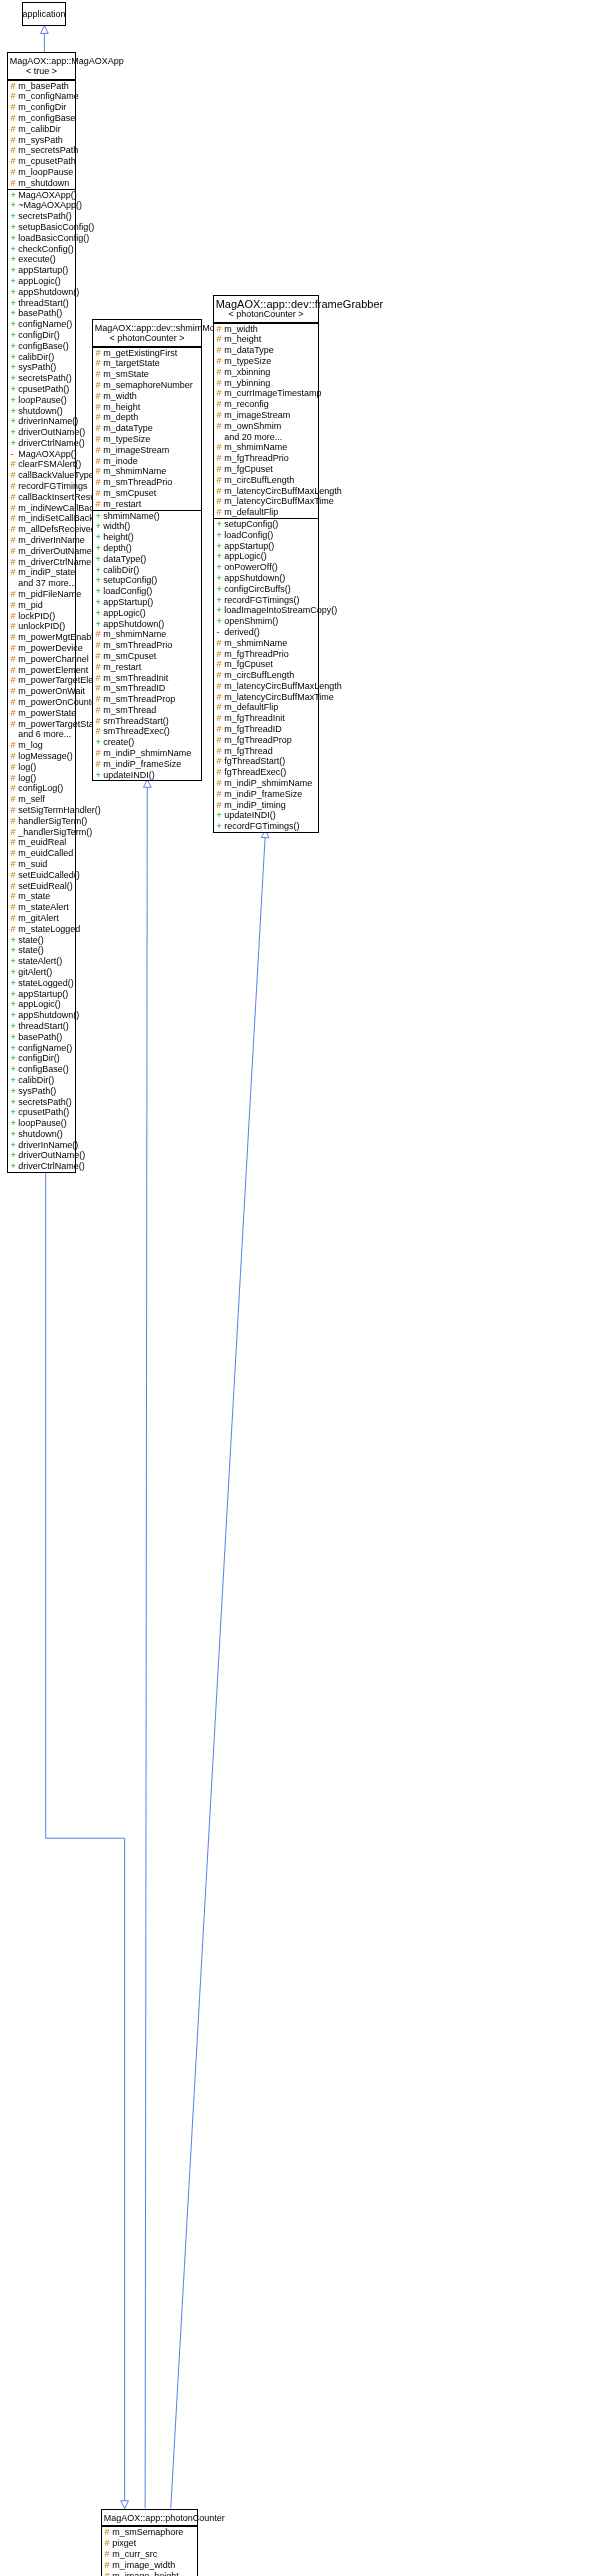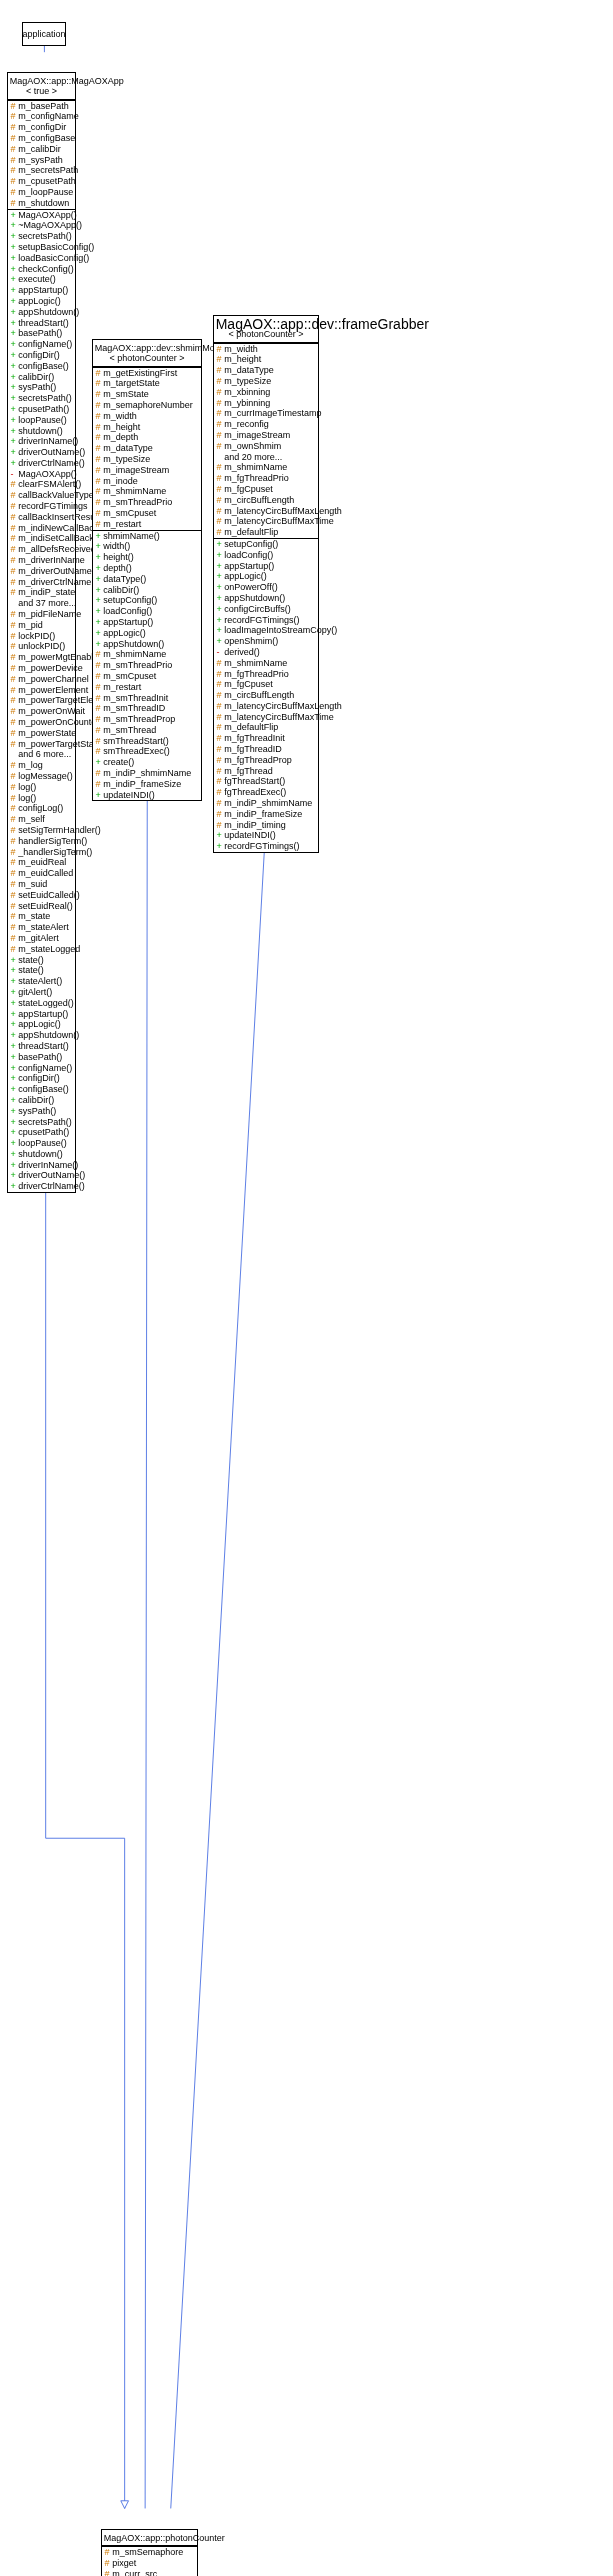--- a/index.html
+++ b/index.html
@@ -1,18 +1,18 @@
 <!DOCTYPE html>
 <html style="font-size:13.7px"><head>
 <meta charset="utf-8">
 <style>
   html,body{margin:0;padding:0;background:#ffffff;}
   body{font-family:"Liberation Sans", sans-serif;}
   #canvas{position:relative;width:613px;height:2576px;overflow:hidden;background:#fff;}
-  .box{position:absolute;border:0.9px solid #000;background:#ffffff;box-sizing:border-box;margin-top:20px;}
+  .box{position:absolute;border:0.9px solid #000;background:#ffffff;box-sizing:border-box;}
   .box .title{
      text-align:center;font-size:9px;line-height:10.2px;padding:2.6px 1.7px 2.6px 1.7px;
      border-bottom:0.9px solid #000;color:#000;
   }
   .box .title.noborder{border-bottom:none;}
   .sec{border-bottom:0.9px solid #000;}
   .sec:last-child{border-bottom:none;}
   .row{font-size:9px;line-height:10.8px;padding:0px 1.7px 0px 2.6px;white-space:nowrap;color:#000;}
   .row .sym{display:inline-block;width:7.7px;text-align:left;}
   .sym.pub{color:#0a0;}
@@ -201,21 +201,21 @@
         <div class="row"><span class="sym prot">#</span><span>smThreadExec()</span></div>
         <div class="row"><span class="sym pub">+</span><span>create()</span></div>
         <div class="row"><span class="sym prot">#</span><span>m_indiP_shmimName</span></div>
         <div class="row"><span class="sym prot">#</span><span>m_indiP_frameSize</span></div>
         <div class="row"><span class="sym pub">+</span><span>updateINDI()</span></div>
       </div>
   </div>
 
   <div class="box" id="n-framegrabber" style="left:213px;top:295px;width:106px;">
     <div class="sec">
-      <div class="title" style="border-bottom:none;padding-bottom:0;font-size:14px;">MagAOX::app::dev::frameGrabber</div>
+      <div class="title" style="border-bottom:none;padding-bottom:0;font-size:11px;">MagAOX::app::dev::frameGrabber</div>
       <div class="title" style="padding-top:0;">&lt; photonCounter &gt;</div>
     </div>
     <div class="sec" id="framegrabber-attrs">
         <div class="row"><span class="sym prot">#</span><span>m_width</span></div>
         <div class="row"><span class="sym prot">#</span><span>m_height</span></div>
         <div class="row"><span class="sym prot">#</span><span>m_dataType</span></div>
         <div class="row"><span class="sym prot">#</span><span>m_typeSize</span></div>
         <div class="row"><span class="sym prot">#</span><span>m_xbinning</span></div>
         <div class="row"><span class="sym prot">#</span><span>m_ybinning</span></div>
         <div class="row"><span class="sym prot">#</span><span>m_currImageTimestamp</span></div>

